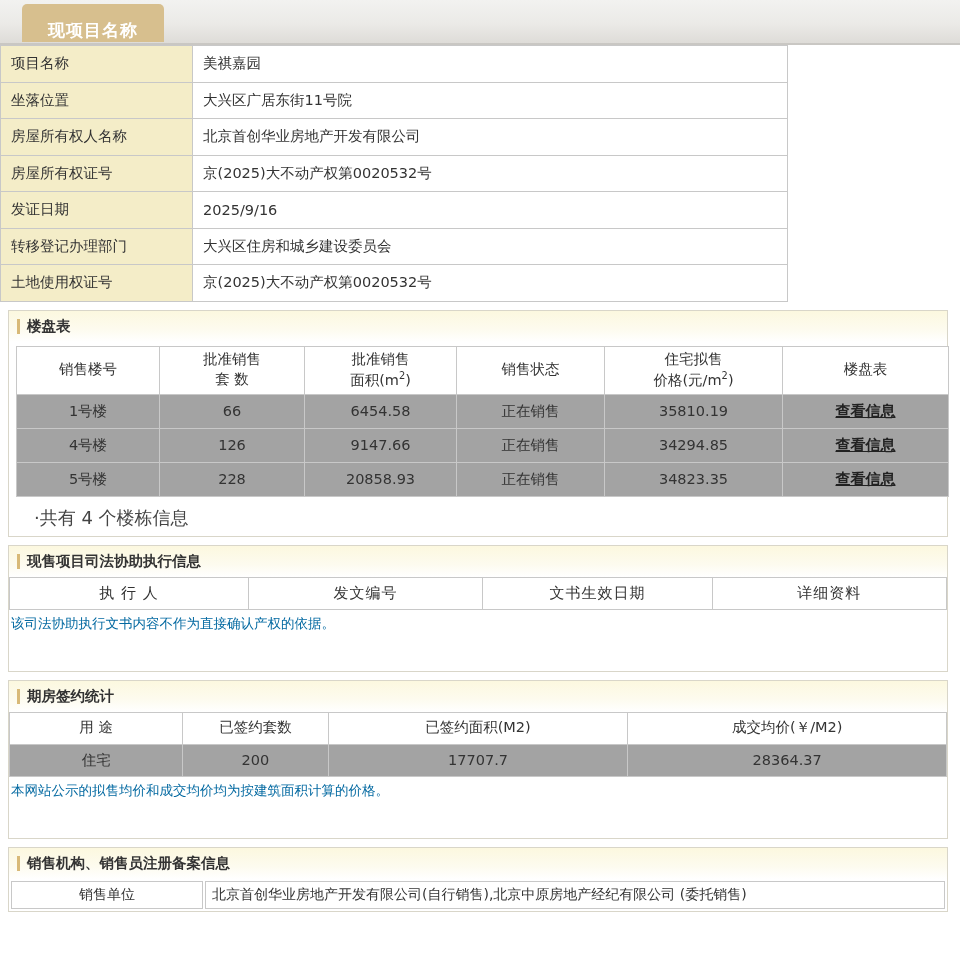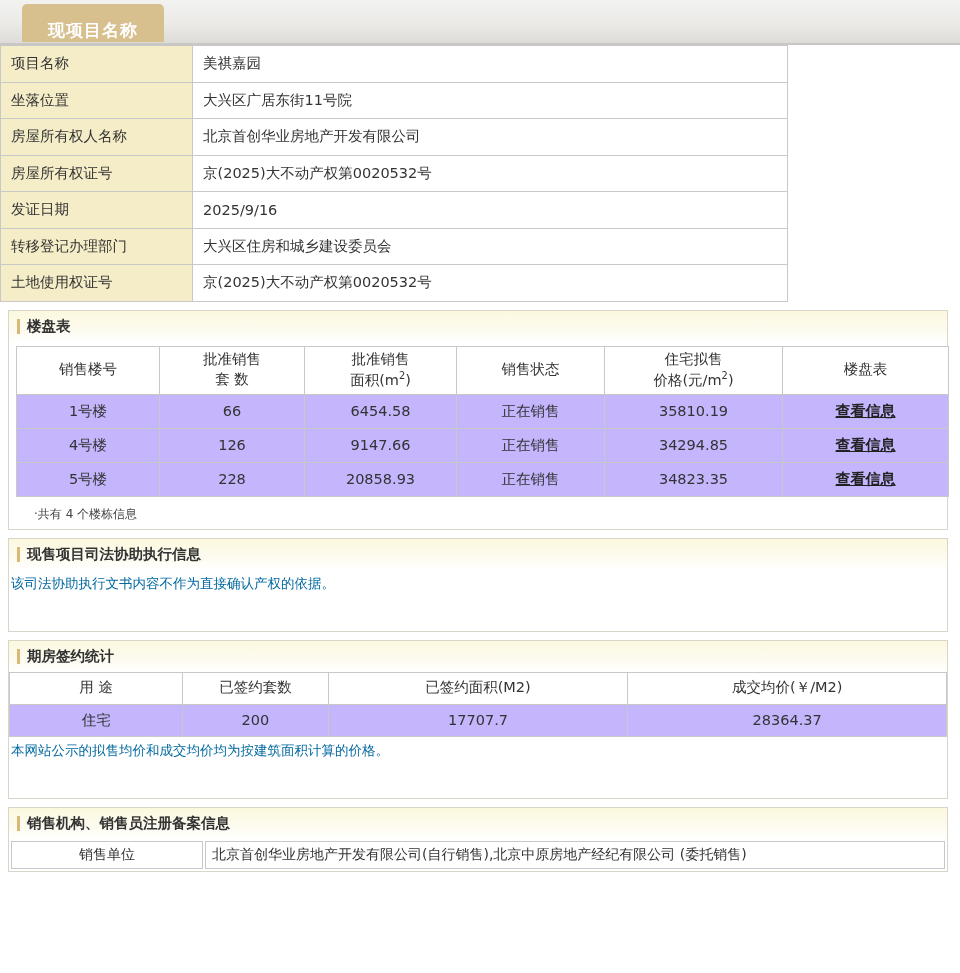--- a/index.html
+++ b/index.html
@@ -74,21 +74,21 @@
     width: 3px; height: 15px;
     background: #d8b978;
     margin-right: 7px;
   }
   .panel-body { padding: 0; background: #fff; }
 
   
   .grid {
     border-collapse: collapse;
     table-layout: fixed;
-    background: #c4b5fd;
+    background: #a3a3a3;
   }
   .grid th, .grid td {
     border: 1px solid #c8c8c8;
     font-size: 14.5px;
     font-weight: normal;
     color: #333;
     text-align: center;
     padding: 3px 4px;
   }
   .grid th { background: #ffffff; line-height: 1.35; }
@@ -105,21 +105,21 @@
   .bldg .c4 { width: 178px; }
   .bldg .c5 { width: 166px; }
   .link {
     font-weight: bold;
     text-decoration: underline;
     color: #222;
     cursor: pointer;
     font-size: 15px;
   }
   .count-note {
-    font-size: 12px;
+    font-size: 18px;
     color: #444;
     padding: 9px 0 6px 18px;
   }
 
   
   .jud-wrap { padding: 0; }
   .jud { width: 100%; }
   .jud th { height: 32px; font-size: 15px; letter-spacing: 1px; }
   .jud .jc0 { width: 25.5%; }
   .jud .jc1 { width: 25%; }
@@ -256,20 +256,30 @@
     <div class="count-note">·共有 4 个楼栋信息</div>
   </div>
 </div>
 
 <div class="panel">
   <div class="panel-head">
     <span class="bar"></span>
     <span>现售项目司法协助执行信息</span>
   </div>
   <div class="panel-body jud-wrap">
+    <table class="grid jud">
+      <thead>
+        <tr>
+          <th class="jc0">执 行 人</th>
+          <th class="jc1">发文编号</th>
+          <th class="jc2">文书生效日期</th>
+          <th class="jc3">详细资料</th>
+        </tr>
+      </thead>
+    </table>
     <div class="note-line">该司法协助执行文书内容不作为直接确认产权的依据。</div>
     <div class="note-pad"></div>
   </div>
 </div>
 
 <div class="panel">
   <div class="panel-head">
     <span class="bar"></span>
     <span>期房签约统计</span>
   </div>

